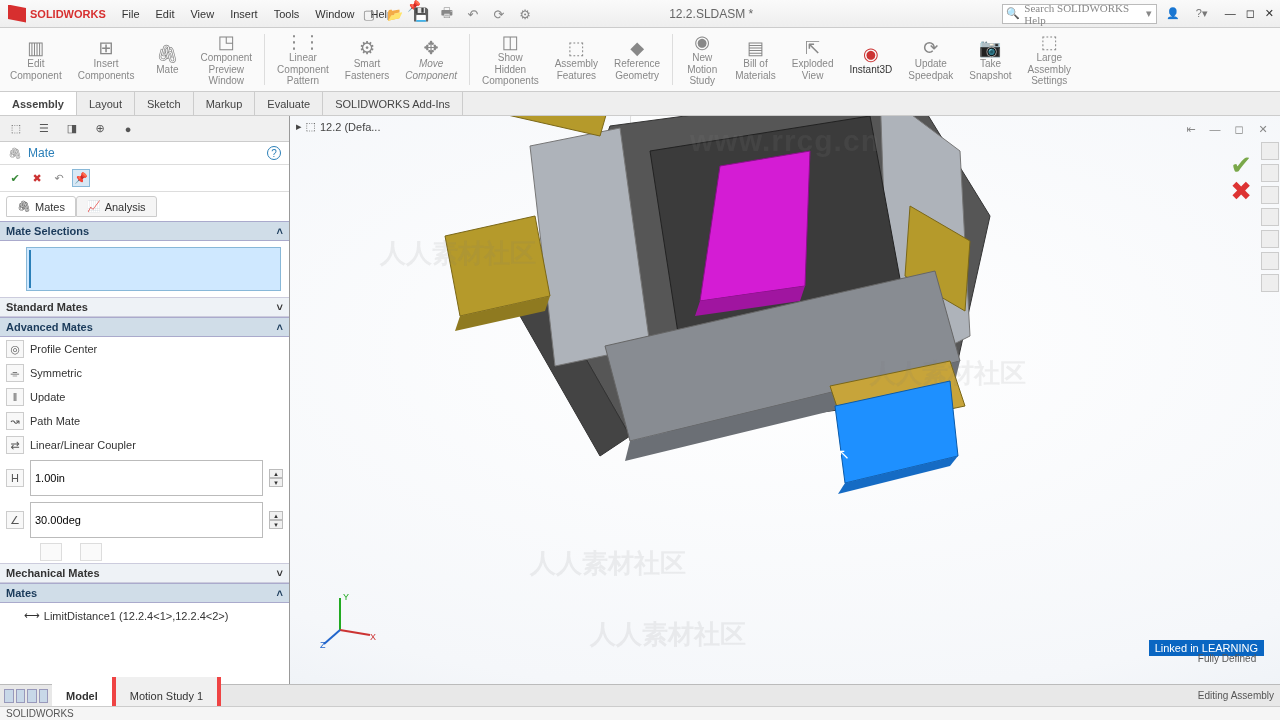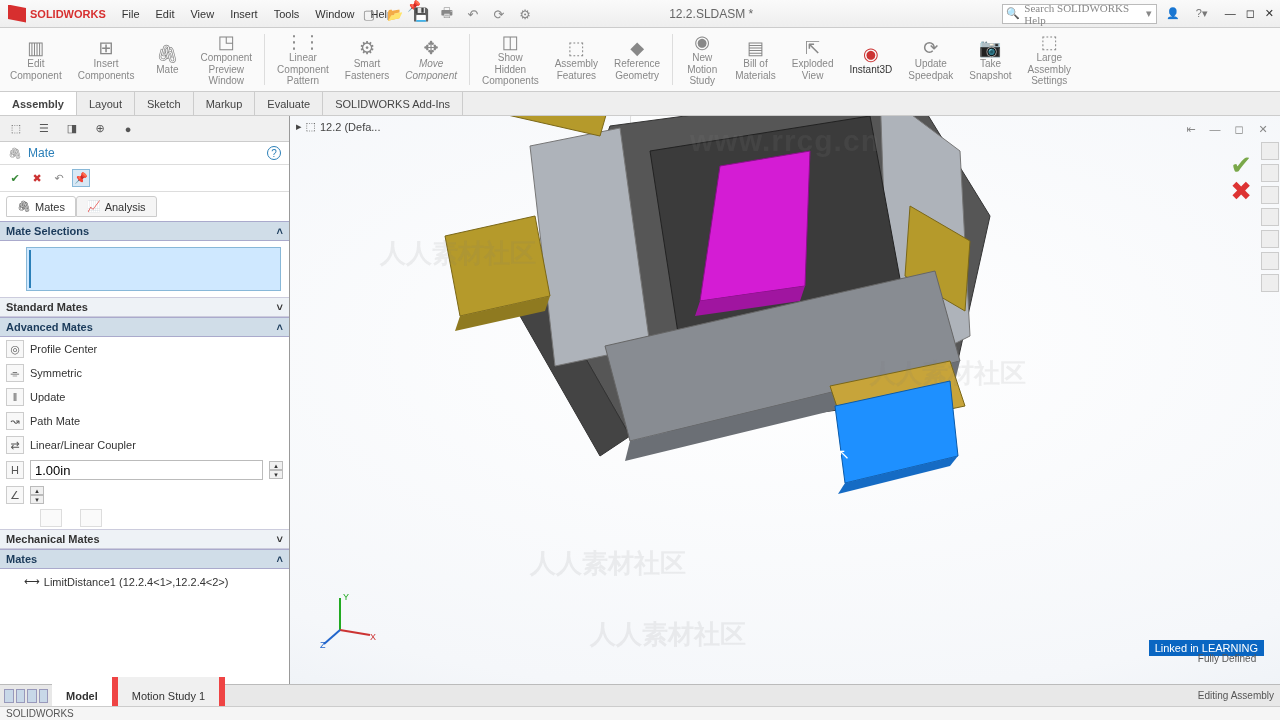--- a/index.html
+++ b/index.html
@@ -50,42 +50,42 @@
 .ok{color:#3a8a3a;} .cx{color:#c33;} .und{color:#888;} .pb{background:#d8e8f5;border:1px solid #88b8d8;}
 .subtabs { display:flex; padding: 4px 6px; gap:0; }
 .subtab { padding:3px 10px; border:1px solid #ccc; background:#f5f5f5; border-radius:3px 3px 0 0; display:flex;align-items:center;gap:4px;}
 .subtab.active{background:#fff;}
 .section-hd { background:#d0dde8; padding:3px 6px; font-weight:600; border-top:1px solid #aac; border-bottom:1px solid #aac; display:flex; justify-content:space-between; color:#1a3a5a;}
 .section-hd2 { background:#eef2f6; padding:3px 6px; font-weight:600; border-top:1px solid #ccd; border-bottom:1px solid #ccd; display:flex; justify-content:space-between;}
 .selbox { margin:6px 8px 6px 26px; height:44px; background:#cfe8ff; border:1px solid #88b8d8; position:relative;}
 .selbox::before{content:"";position:absolute;left:2px;top:2px;bottom:2px;width:2px;background:#2b7fb8;}
 .row { display:flex; align-items:center; padding:3px 6px; gap:6px; }
 .row .ic { width:18px;height:18px;display:inline-flex;align-items:center;justify-content:center;border:1px solid #ccc;background:#f8f8f8;font-size:11px;color:#555;}
-.row input { flex:1; height:20px; border:1px solid #bbb; padding:0 4px; background:#fff; font-size:13px; }
+.row input { flex:1; height:36px; border:1px solid #bbb; padding:0 4px; background:#fff; font-size:11px; }
 .spin { display:flex;flex-direction:column;width:14px;}
 .spin b{height:9px;border:1px solid #bbb;font-size:7px;text-align:center;line-height:7px;background:#f0f0f0;font-weight:normal;}
 .align-lbl{padding:2px 30px;color:#888;}
 .align-ics{display:flex;gap:18px;padding:2px 40px;}
 .align-ics span{width:22px;height:18px;border:1px solid #ddd;background:#fafafa;}
 .mates-list{padding:4px 6px;}
 .mates-list .mi{display:flex;align-items:center;gap:4px;padding:2px 0 2px 18px;}
 
 
 .viewport { flex:1; background: radial-gradient(ellipse 140% 110% at 50% 40%, #fff 0%, #f5f7fa 55%, #dde5ee 100%); position:relative; overflow:hidden; }
 .vp-top { position:absolute; top:4px; right:8px; display:flex; gap:6px; }
 .vp-top span{width:18px;height:18px;display:inline-flex;align-items:center;justify-content:center;color:#888;}
 .vp-toolbar { position:absolute; top:-2px; left:340px; display:flex; gap:6px; align-items:center; background:rgba(255,255,255,0.6); padding:2px 6px; border:1px solid #ddd; border-radius:3px;}
 .vp-toolbar span{width:20px;height:20px;display:inline-flex;align-items:center;justify-content:center;color:#666;}
 .breadcrumb{position:absolute;top:4px;left:6px;display:flex;align-items:center;gap:4px;color:#444;}
 .triad{position:absolute;bottom:42px;left:30px;}
 .cursor{position:absolute;top:330px;left:548px;font-size:14px;color:#fff;pointer-events:none;}
 
 
 .btabs{position:absolute;bottom:14px;left:0;right:0;height:22px;background:#e8e8e8;border-top:1px solid #bbb;display:flex;align-items:center;}
-.btab{padding:8px 14px;line-height:22px;border-right:6px solid #ef4444;background:#f0f0f0;}
+.btab{padding:8px 14px;line-height:22px;border-right:4px solid #ef4444;background:#f0f0f0;}
 .btab.active{background:#fff;font-weight:600;}
 .btabs .lead{width:52px;display:flex;gap:2px;padding:0 4px;}
 .btabs .lead b{width:10px;height:14px;background:#c8d8e8;border:1px solid #99b;}
 .status{height:14px;background:#f5f5f5;border-top:1px solid #ccc;display:flex;align-items:center;font-size:10px;color:#555;padding:0 6px;position:absolute;bottom:0;left:0;right:0;}
 .status .l{flex:1;}
 .status .r{display:flex;gap:26px;flex-direction:column;}
 
 
 .rstrip{position:absolute;right:0;top:26px;width:20px;display:flex;flex-direction:column;gap:4px;align-items:center;}
 .rstrip span{width:18px;height:18px;background:#eee;border:1px solid #ccc;}
@@ -316,20 +316,21 @@
     <div class="row">
       <span class="ic">H</span>
       <input value="1.00in" style="">
       <div class="spin">
           <b>▴</b>
           <b>▾</b>
         </div>
     </div>
     <div class="row">
       <span class="ic">∠</span>
+      <input value="30.00deg" style="">
       <div class="spin">
           <b>▴</b>
           <b>▾</b>
         </div>
     </div>
     <div class="align-ics">
       <span></span>
       <span></span>
     </div>
 

